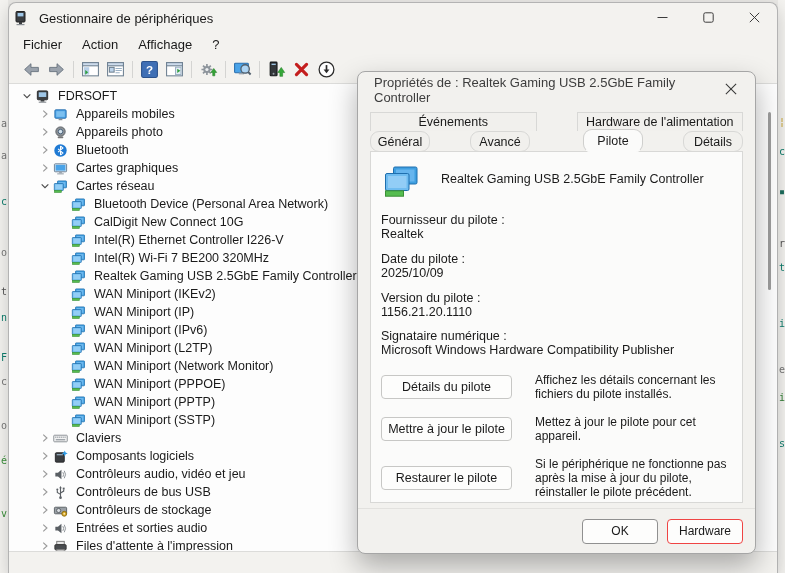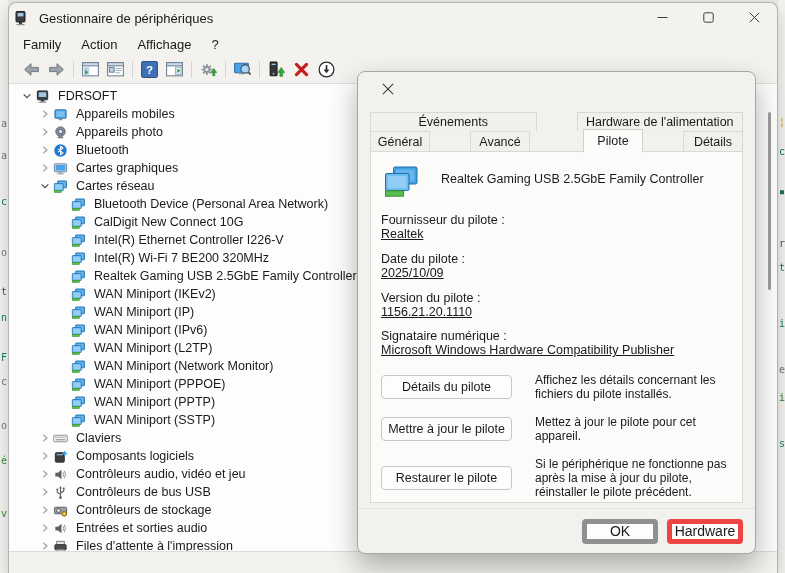--- a/index.html
+++ b/index.html
@@ -50,45 +50,45 @@
   .dlg-titlebar { height:36px; display:flex; align-items:center; padding:0 10px 0 16px; }
   .dlg-title { flex:1; font-size:13px; color:#3d3d3d; }
   .dlg-close { width:28px; height:28px; display:flex; align-items:center; justify-content:center; }
   .dlg-close svg { width:12px; height:12px; }
 
   .tabs { margin:4px 12px 0 12px; position:relative; }
   .tab-row { display:flex;gap:40px; }
   .tab-row .tab { flex:1; display:flex; align-items:center; justify-content:center;
     background:#f1f0ed; border:1px solid #d8d8d6; font-size:12.5px; color:#1a1a1a; }
   .row1 .tab { height:19px; border-bottom:none; }
-  .row2 .tab { height:21px; position:relative; }
+  .row2 .tab { height:21px; position:relative;border-radius:9px; }
   .row2 .tab.active { background:#fbfbfa; border-bottom:1px solid #fbfbfa; top:-2px; height:24px;
     margin-bottom:-3px; z-index:3; border-color:#cfcfcd; border-bottom-color:#fbfbfa;margin-left:13px; }
   .page { position:relative; z-index:1; margin-top:-1px; border:1px solid #d8d8d6; background:#fbfbfa;
     height:352px; padding:10px 8px 0 10px; overflow:hidden; }
 
   .dev-header { display:flex; margin:3px 0 15px 2px; }
   .dev-icon svg { width:37px; height:33px; display:block; }
   .dev-name { margin-left:21px; margin-top:7px; font-size:12.5px; }
 
   .frow { display:flex; margin-bottom:10px;flex-direction:column; }
   .flabel { width:140px; flex:none; }
-  .fvalue { flex:1; line-height:1.18;text-decoration:underline; }
+  .fvalue { flex:1; line-height:1.18; }
 
   .actions { margin-top:15px; }
   .arow { display:flex; align-items:center; margin-bottom:13px; }
   .abtn { width:131px; flex:none; height:24px; border:1px solid #c7c7c5; background:#fdfdfc;
     border-radius:4px; display:flex; align-items:center; justify-content:center; font-size:12.5px; }
   .adesc { margin-left:23px; flex:1; line-height:1.2; font-size:12px; }
 
   .dlg-footer { position:absolute; left:0; right:0; bottom:0; height:45px; display:flex;
     align-items:center; justify-content:flex-end; padding-right:12px; gap:9px;
     border-top:1px solid #e2e1de; border-radius:0 0 8px 8px; }
-  .dlg-btn { width:76px; height:25px; border:5px solid #ef4444; background:#fdfdfc; border-radius:4px;
-    display:flex; align-items:center; justify-content:center; font-size:14px; }
+  .dlg-btn { width:76px; height:25px; border:1px solid #ef4444; background:#fdfdfc; border-radius:4px;
+    display:flex; align-items:center; justify-content:center; font-size:12px; }
   .dlg-btn.default { border-color:#909090; }
 </style>
 </head>
 <body>
 
 <div class="sliver left" id="sliver-left">
     <span class="frag" style="top: 118px; color: rgb(119, 119, 119);">a</span>
     <span class="frag" style="top: 150px; color: rgb(119, 119, 119);">a</span>
     <span class="frag" style="top: 196px; color: rgb(14, 125, 109);">c</span>
     <span class="frag" style="top: 247px; color: rgb(119, 119, 119);">o</span>
@@ -135,21 +135,21 @@
             </svg></span>
         </div>
       <div class="win-btn">
           <span id="ic-close"><svg viewBox="0 0 11 11">
               <path d="M0.8 0.8l9.4 9.4M10.2 0.8l-9.4 9.4" stroke="#3c3c3c" stroke-width="1"></path>
             </svg></span>
         </div>
     </div>
   </div>
   <div class="menubar" id="menubar">
-      <div class="menu-item">Family</div>
+      <div class="menu-item">Fichier</div>
       <div class="menu-item">Action</div>
       <div class="menu-item">Affichage</div>
       <div class="menu-item">?</div>
     </div>
   <div class="toolbar" id="toolbar">
       <div class="tbtn">
         <span>
           <svg viewBox="0 0 18 18">
             <path d="M8.5 3.5L2.5 9l6 5.5V11h7V7h-7z" fill="#9aa2ac" stroke="#5f6b78" stroke-width="0.8"></path>
           </svg>
@@ -636,20 +636,21 @@
           </svg>
         </span>
         <span>Files d'attente à l'impression</span>
       </div>
     </div>
   <div class="bottom-strip"></div>
 </div>
 
 <div class="dialog">
   <div class="dlg-titlebar">
+    <span class="dlg-title">Propriétés de : Realtek Gaming USB 2.5GbE Family Controller</span>
     <div class="dlg-close">
         <span id="ic-dlgclose"><svg viewBox="0 0 11 11">
             <path d="M0.8 0.8l9.4 9.4M10.2 0.8l-9.4 9.4" stroke="#3c3c3c" stroke-width="1"></path>
           </svg></span>
       </div>
   </div>
   <div class="tabs">
     <div class="tab-row row1" id="tabrow1">
         <div class="tab">Événements</div>
         <div class="tab">Hardware de l'alimentation</div>

